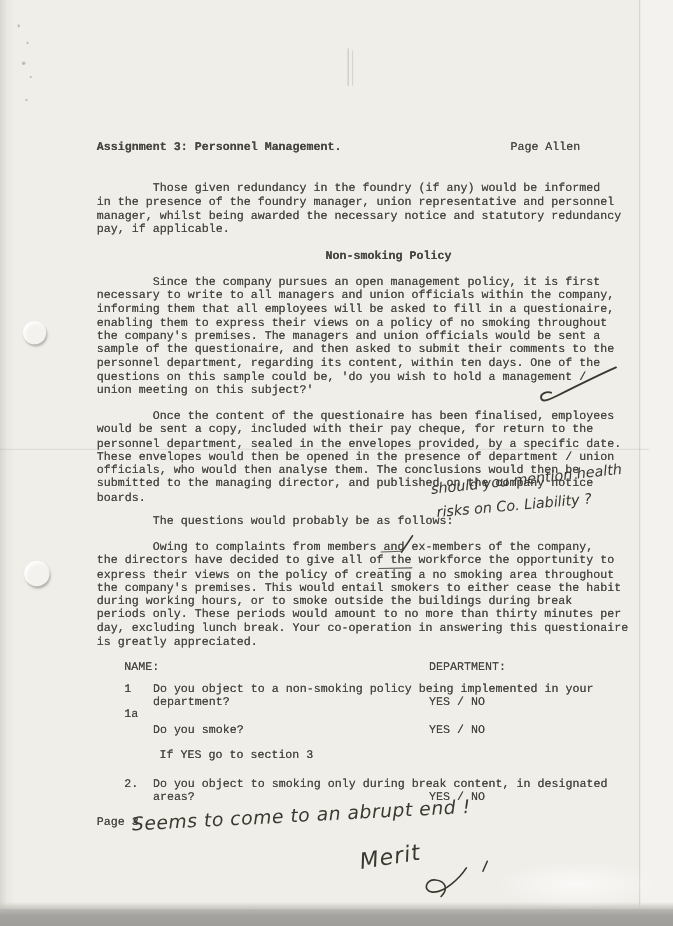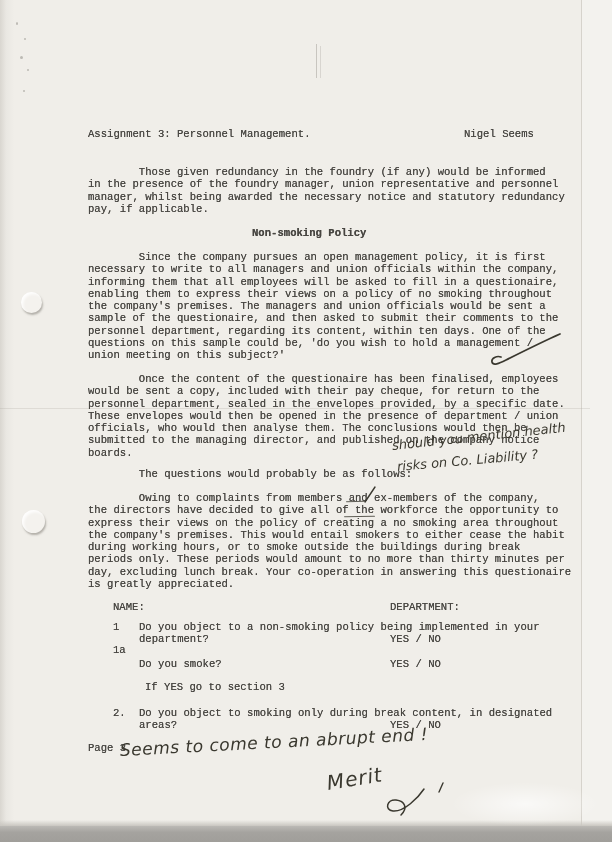--- a/index.html
+++ b/index.html
@@ -22,21 +22,21 @@
     background:rgba(168,163,155,.25);}
   .hole{position:absolute;border-radius:50%;background:#f4f2ee;
     box-shadow:inset 2px 2px 3px rgba(255,255,255,.9), 1px 2px 2px rgba(130,126,118,.55);}
   .hole1{left:21px;top:292px;width:21px;height:21px;}
   .hole2{left:22px;top:510px;width:23px;height:23px;}
   .staple{position:absolute;width:1px;background:rgba(150,147,140,.45);}
   .speck{position:absolute;border-radius:50%;background:rgba(110,108,100,.4);}
   
   .mono{position:absolute;font-size:10.6px;line-height:12.25px;color:#474541;
     white-space:pre;letter-spacing:0;text-shadow:0 0 .5px rgba(72,70,66,.85);}
-  .bold{font-weight:bold;}
+  .bold{font-weight:bold;margin-left:44px;}
   
   .hand{position:absolute;font-family:"DejaVu Sans",sans-serif;font-style:italic;
     color:#3a382f;white-space:pre;transform-origin:left center;}
   .ink-line{position:absolute;background:rgba(58,56,47,.8);border-radius:2px;}
   svg.ink{position:absolute;overflow:visible;}
   svg.ink path{fill:none;stroke:#3a382f;stroke-linecap:round;}
 </style>
 </head>
 <body>
 
@@ -52,22 +52,22 @@
   <div class="hole hole1"></div>
   <div class="hole hole2"></div>
   <div class="staple" style="left:316px;top:44px;height:34px;"></div>
   <div class="staple" style="left:320px;top:46px;height:32px;opacity:.6;"></div>
   <div class="speck" style="left:16px;top:22px;width:2px;height:3px;"></div>
   <div class="speck" style="left:24px;top:38px;width:2px;height:2px;"></div>
   <div class="speck" style="left:20px;top:56px;width:3px;height:3px;"></div>
   <div class="speck" style="left:27px;top:69px;width:2px;height:2px;"></div>
   <div class="speck" style="left:23px;top:90px;width:2px;height:2px;"></div>
 
-  <div class="mono" style="left:88px;top:128px;">Assignment 3: Personnel Management.</div>
-  <div class="mono" style="left:464px;top:128px;">Nigel Seems</div>
+  <div class="mono" style="left:88px;top:128px;font-weight:bold;">Assignment 3: Personnel Management.</div>
+  <div class="mono" style="left:464px;top:128px;">Page Allen</div>
 
   <div class="mono" style="left:88px;top:166px;">        Those given redundancy in the foundry (if any) would be informed
 in the presence of the foundry manager, union representative and personnel
 manager, whilst being awarded the necessary notice and statutory redundancy
 pay, if applicable.</div>
 
   <div class="mono bold" style="left:252px;top:227px;">Non-smoking Policy</div>
 
   <div class="mono" style="left:88px;top:373px;">        Once the content of the questionaire has been finalised, employees
 would be sent a copy, included with their pay cheque, for return to the

